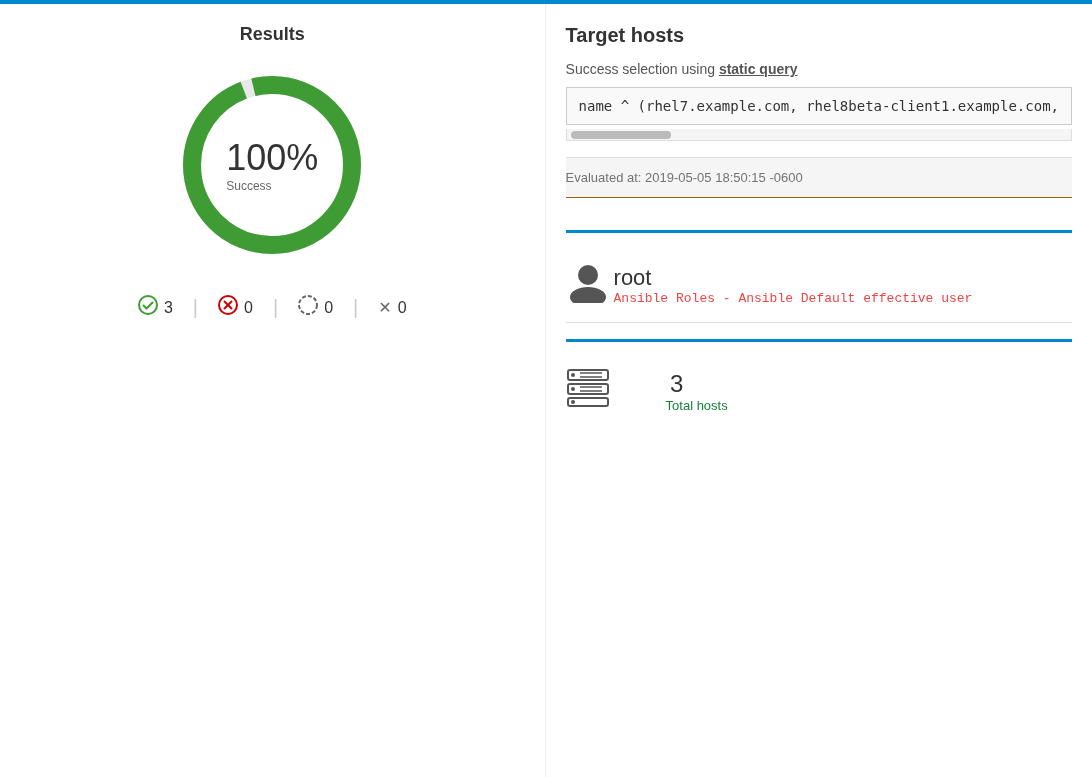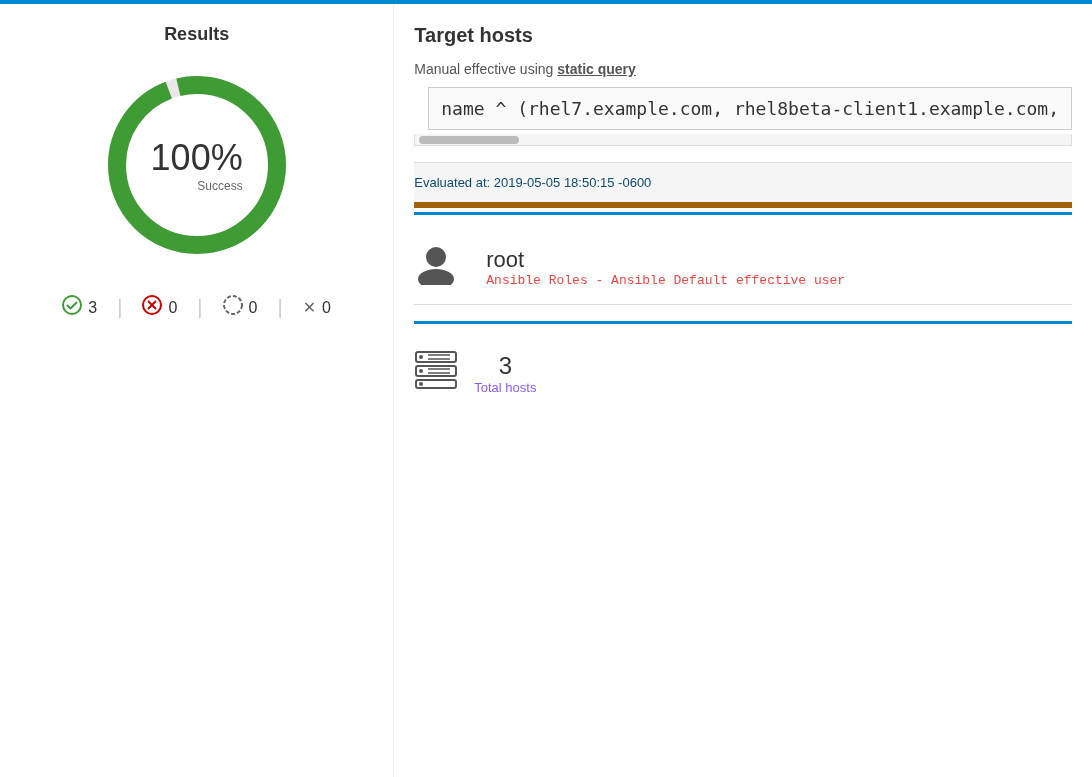--- a/index.html
+++ b/index.html
@@ -11,59 +11,59 @@
 
     
     .left-panel { width: 548px; border-right: 1px solid #eee; padding: 20px; }
 
     .results-title { text-align: center; font-size: 18px; color: #333; margin-bottom: 20px; font-weight: 700; }
 
     .donut-container { display: flex; justify-content: center; align-items: center; margin-bottom: 30px; }
 
     .donut-wrapper { position: relative; width: 200px; height: 200px; }
 
-    .donut-center-text { position: absolute; top: 50%; left: 50%; transform: translate(-50%, -50%); text-align: right; }
+    .donut-center-text { position: absolute; top: 50%; left: 50%; transform: translate(-50%, -50%); text-align: left; }
     .donut-percent { font-size: 36px; font-weight: 300; color: #333; }
     .donut-label { font-size: 12px; color: #666; }
 
     .donut-svg { width: 200px; height: 200px; }
 
     .stats-row { display: flex; justify-content: center; align-items: center; gap: 20px; margin-top: 10px; }
     .stat-item { display: flex; align-items: center; gap: 6px; font-size: 16px; color: #333; }
 
     .stat-divider { color: #ccc; font-size: 20px; }
 
     
     .right-panel { flex: 1; padding: 20px; }
 
     .target-hosts-title { font-size: 20px; font-weight: 700; color: #333; margin-bottom: 14px; }
 
     .selection-info { font-size: 14px; color: #555; margin-bottom: 10px; }
     .selection-info strong { font-weight: 700; text-decoration: underline; }
 
-    .query-box { border: 1px solid #ccc; background: #f9f9f9; padding: 10px 12px; font-family: monospace; font-size: 18px; color: #333; overflow-x: auto; white-space: nowrap; margin-bottom: 4px; position: relative; margin-left: 14px; }
+    .query-box { border: 1px solid #ccc; background: #f9f9f9; padding: 10px 12px; font-family: monospace; font-size: 14px; color: #333; overflow-x: auto; white-space: nowrap; margin-bottom: 4px; position: relative; }
 
     .scrollbar-placeholder { height: 12px; background: #f5f5f5; border: 1px solid #ddd; border-top: none; margin-bottom: 16px; position: relative; overflow: hidden; }
     .scrollbar-thumb { position: absolute; left: 4px; top: 2px; width: 100px; height: 8px; background: #bbb; border-radius: 4px; }
 
-    .evaluated-section { background: #f5f5f5; border-top: 1px solid #ddd; border-bottom: 6px solid #a16207; padding: 12px 0; margin-bottom: 4px; font-size: 13px; color: #0c4a6e; }
+    .evaluated-section { background: #f5f5f5; border-top: 1px solid #ddd; border-bottom: 1px solid #a16207; padding: 12px 0; margin-bottom: 32px; font-size: 13px; color: #737373; }
 
     .blue-bar { height: 3px; background: #0088ce; margin-bottom: 16px; }
 
-    .user-section { display: flex; align-items: center; gap: 28px; padding: 10px 0; border-bottom: 1px solid #ddd; margin-bottom: 16px; }
+    .user-section { display: flex; align-items: center; gap: 4px; padding: 10px 0; border-bottom: 1px solid #ddd; margin-bottom: 16px; }
     .user-icon { font-size: 36px; color: #555; }
     .user-info { }
     .user-name { font-size: 22px; font-weight: 300; color: #333; }
     .user-role { font-size: 13px; color: #ef4444; font-family: Liberation Mono, monospace; }
 
     .hosts-section { display: flex; align-items: center; gap: 16px; padding: 10px 0; }
     .hosts-icon { font-size: 28px; color: #555; }
     .hosts-info { text-align: center; }
     .hosts-count { font-size: 24px; font-weight: 300; color: #333; }
-    .hosts-label { font-size: 13px; color: #8b5cf6; }
+    .hosts-label { font-size: 13px; color: #15803d; margin-left: 40px; }
   </style>
 </head>
 <body>
 
 <div class="top-bar"></div>
 
 <div style="display: flex; flex-direction: column;">
 
   <div class="main-container">
 
@@ -124,21 +124,21 @@
           <span style="color:#666; font-size:16px;">✕</span>
           <span style="font-size:16px;">0</span>
         </div>
       </div>
     </div>
 
     <div class="right-panel">
       <div class="target-hosts-title">Target hosts</div>
 
       <div class="selection-info">
-        <span>Manual effective using</span>
+        <span>Success selection using</span>
         <strong>static query</strong>
       </div>
 
       <div class="query-box">
         <span>name ^ (rhel7.example.com, rhel8beta-client1.example.com,</span>
       </div>
       <div class="scrollbar-placeholder">
         <div class="scrollbar-thumb"></div>
       </div>
 

